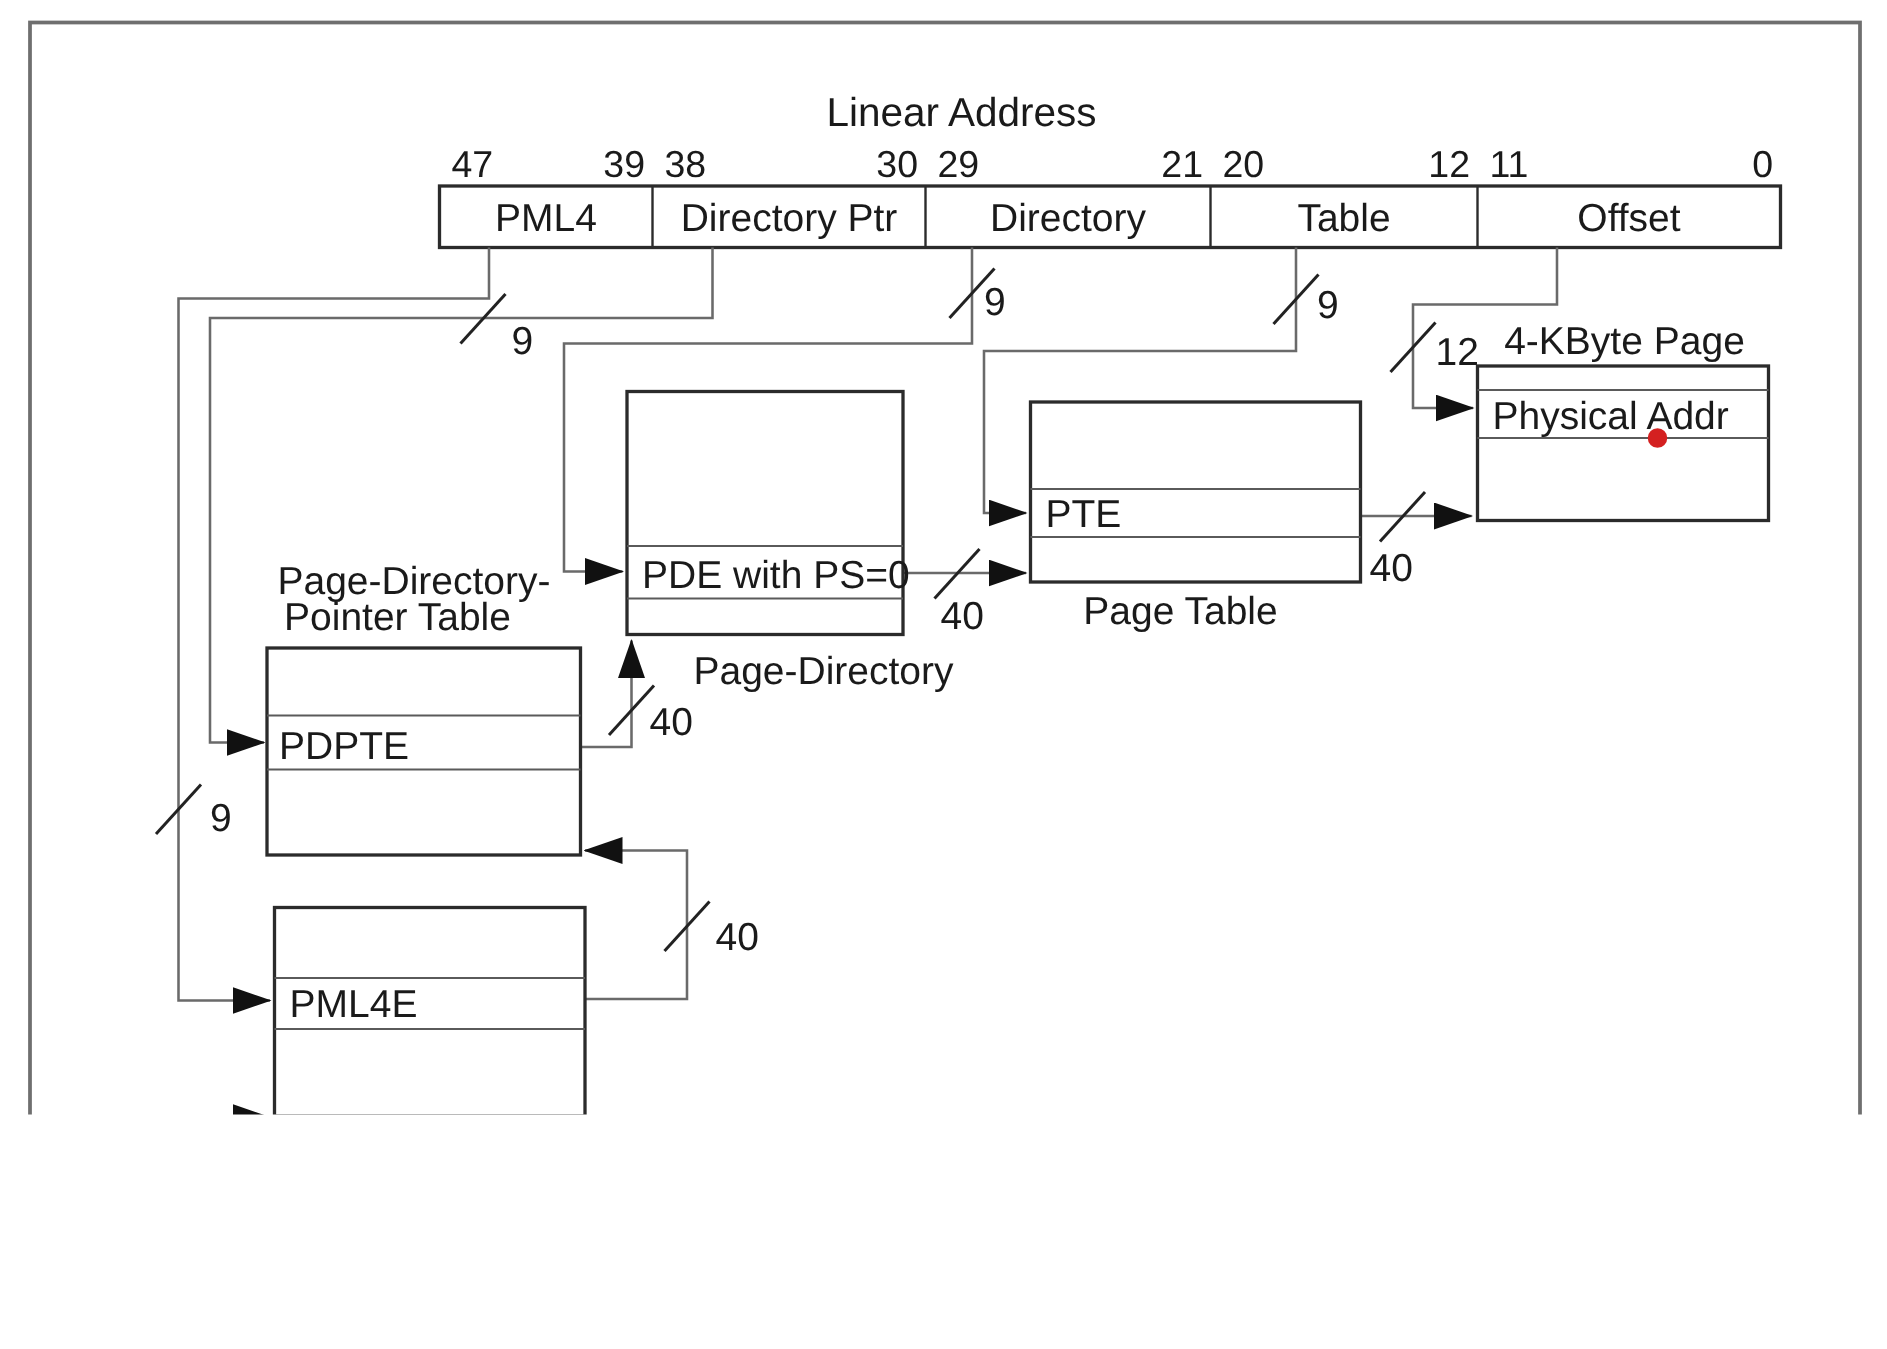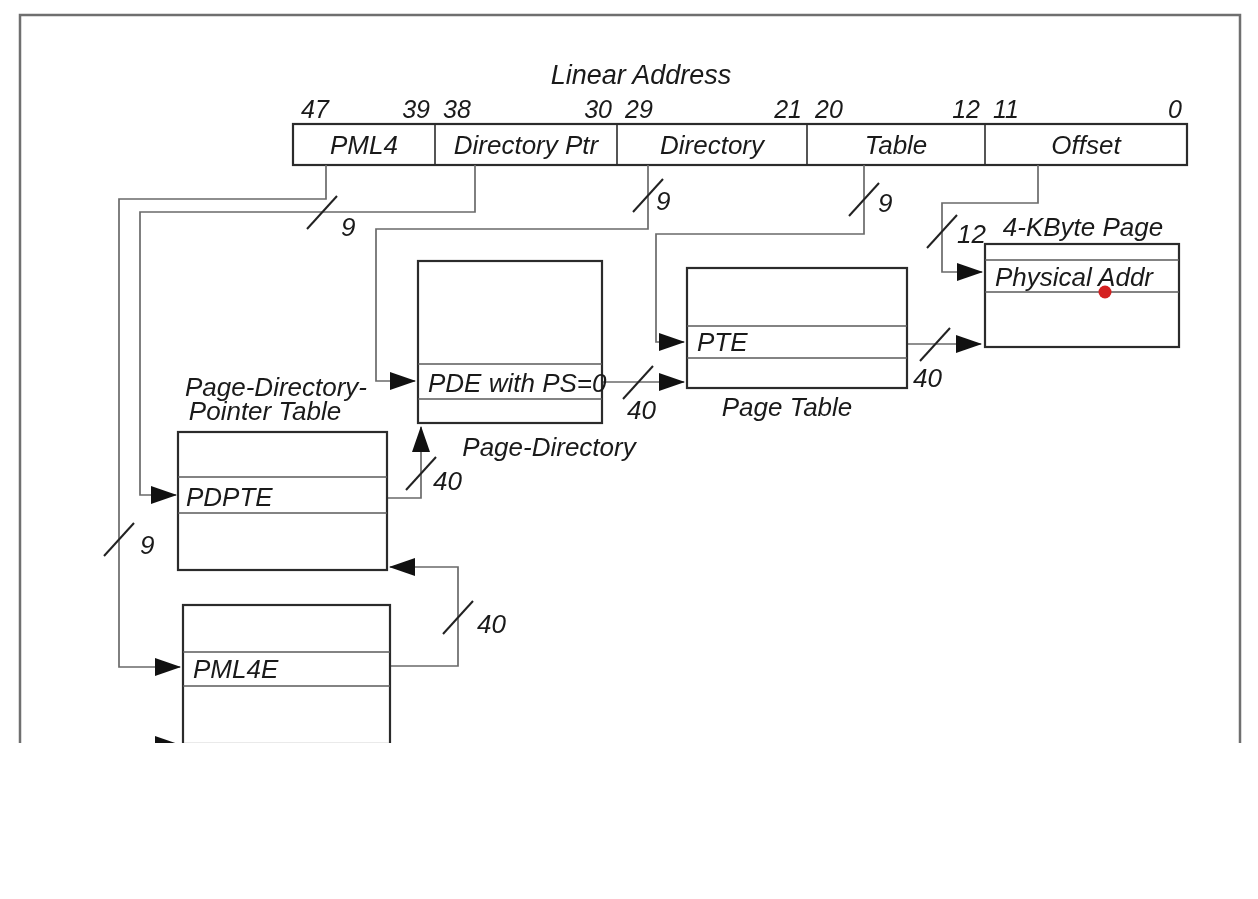--- a/index.html
+++ b/index.html
@@ -1,16 +1,16 @@
 <!DOCTYPE html>
 <html><head>
 <meta charset="utf-8">
 <style>
   html, body { margin: 0; padding: 0; background: #ffffff; }
-  .stage { position: relative; width: 1258px; height: 743px; background: #ffffff; font-style: italic; }
+  .stage { position: relative; width: 1258px; height: 743px; background: #ffffff; }
   svg { display: block; }
   text {
     font-family: "Liberation Sans", sans-serif;
     fill: #1a1a1a;
   }
   .t26 { font-size: 26px; }
   .t25 { font-size: 25px; }
   .title { font-size: 27px; }
   .box { fill: #ffffff; stroke: #2b2b2b; stroke-width: 2.2; }
   .innerline { stroke: #5a5a5a; stroke-width: 1.4; }

